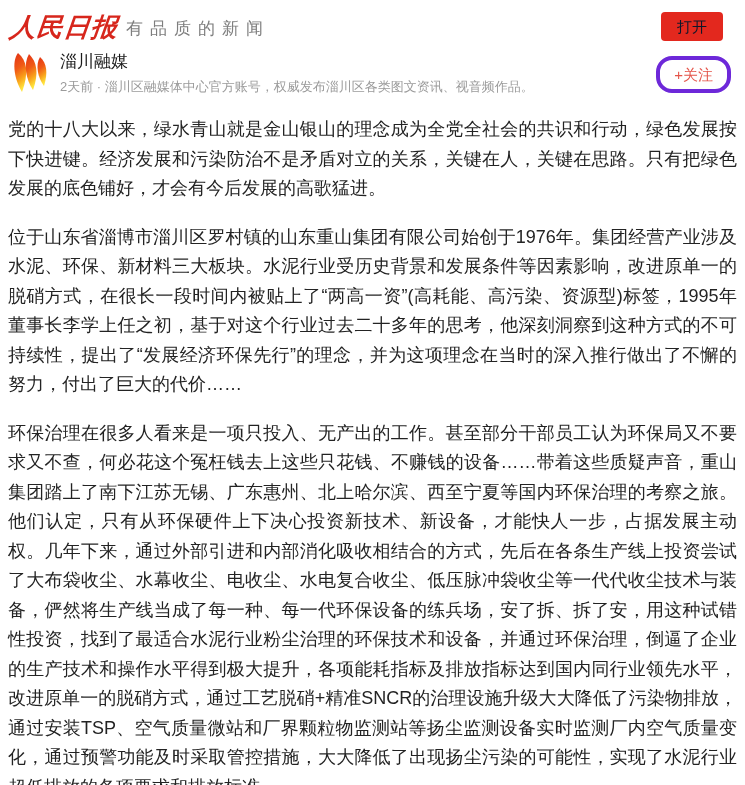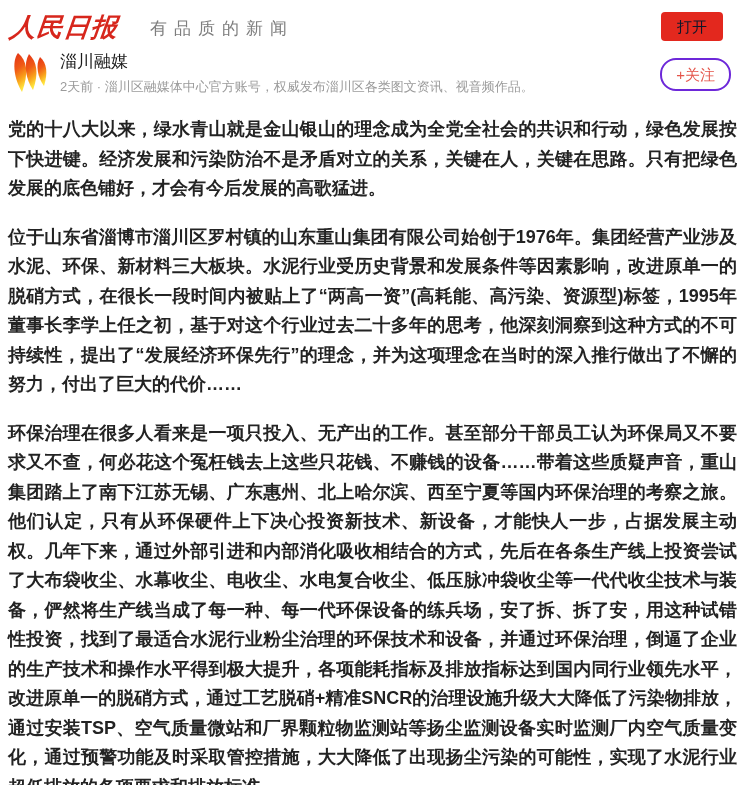--- a/index.html
+++ b/index.html
@@ -22,21 +22,21 @@
     font-weight: 700;
     font-style: italic;
     font-size: 26px;
     color: #d7261c;
     transform: skewX(-6deg);
     letter-spacing: 1px;
     line-height: 1;
     white-space: nowrap;
   }
   .pd-slogan {
-    margin-left: 32px;
+    margin-left: 8px;
     font-size: 17px;
     color: #7e7e7e;
     letter-spacing: 7px;
     white-space: nowrap;
     padding-top: 3px;
   }
   .open-btn {
     margin-left: auto;
     margin-right: 12px;
     background: #e3281e;
@@ -68,21 +68,21 @@
     margin-top: 6px;
     font-size: 13px;
     color: #9b9b9b;
     line-height: 1.3;
     white-space: nowrap;
   }
   .follow-btn {
     margin-left: auto;
     margin-right: 4px;
     background: #ffffff;
-    border: 2px solid #6d28d9;
+    border: 4px solid #6d28d9;
     color: #e4544a;
     border-radius: 16px;
     font-size: 15px;
     line-height: 1;
     padding: 7px 14px;
     cursor: pointer;
     white-space: nowrap;
     font-family: "Liberation Sans", sans-serif;
   }
   
@@ -90,21 +90,20 @@
     padding: 17px 8px 14px 8px;
   }
   .article p {
     margin: 0 0 19px 0;
     font-size: 18px;
     line-height: 29.5px;
     color: #232323;
     text-align: justify;
     text-justify: inter-ideograph;
     word-break: break-all;
-    font-weight: bold;
   }
   .article p:last-child { margin-bottom: 0; }
 </style>
 </head>
 <body>
 
 <div class="app-banner">
   <span class="pd-logo">人民日报</span>
   <span class="pd-slogan">有品质的新闻</span>
   <button class="open-btn">打开</button>

